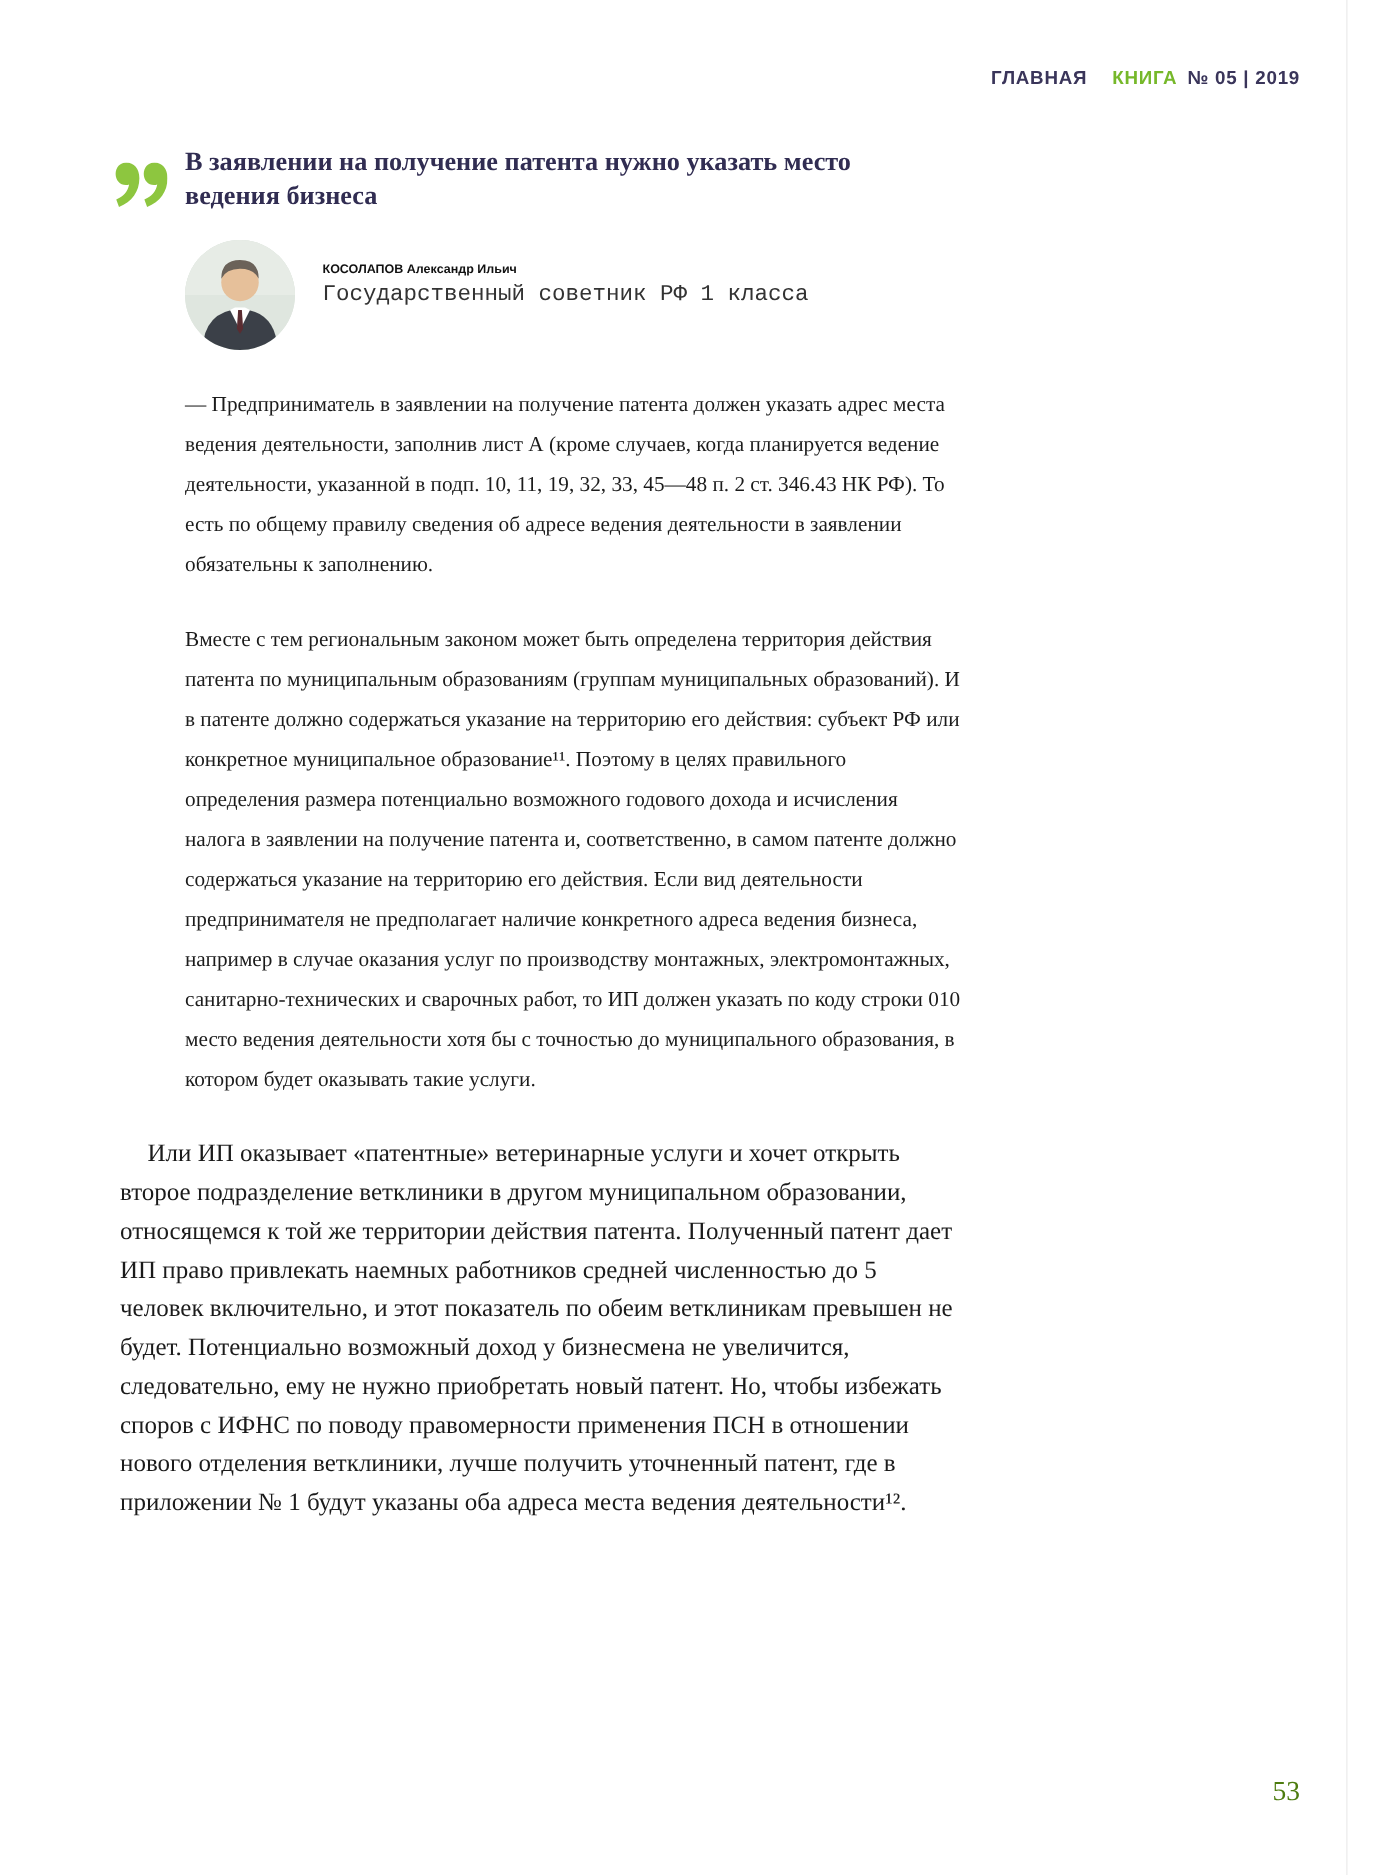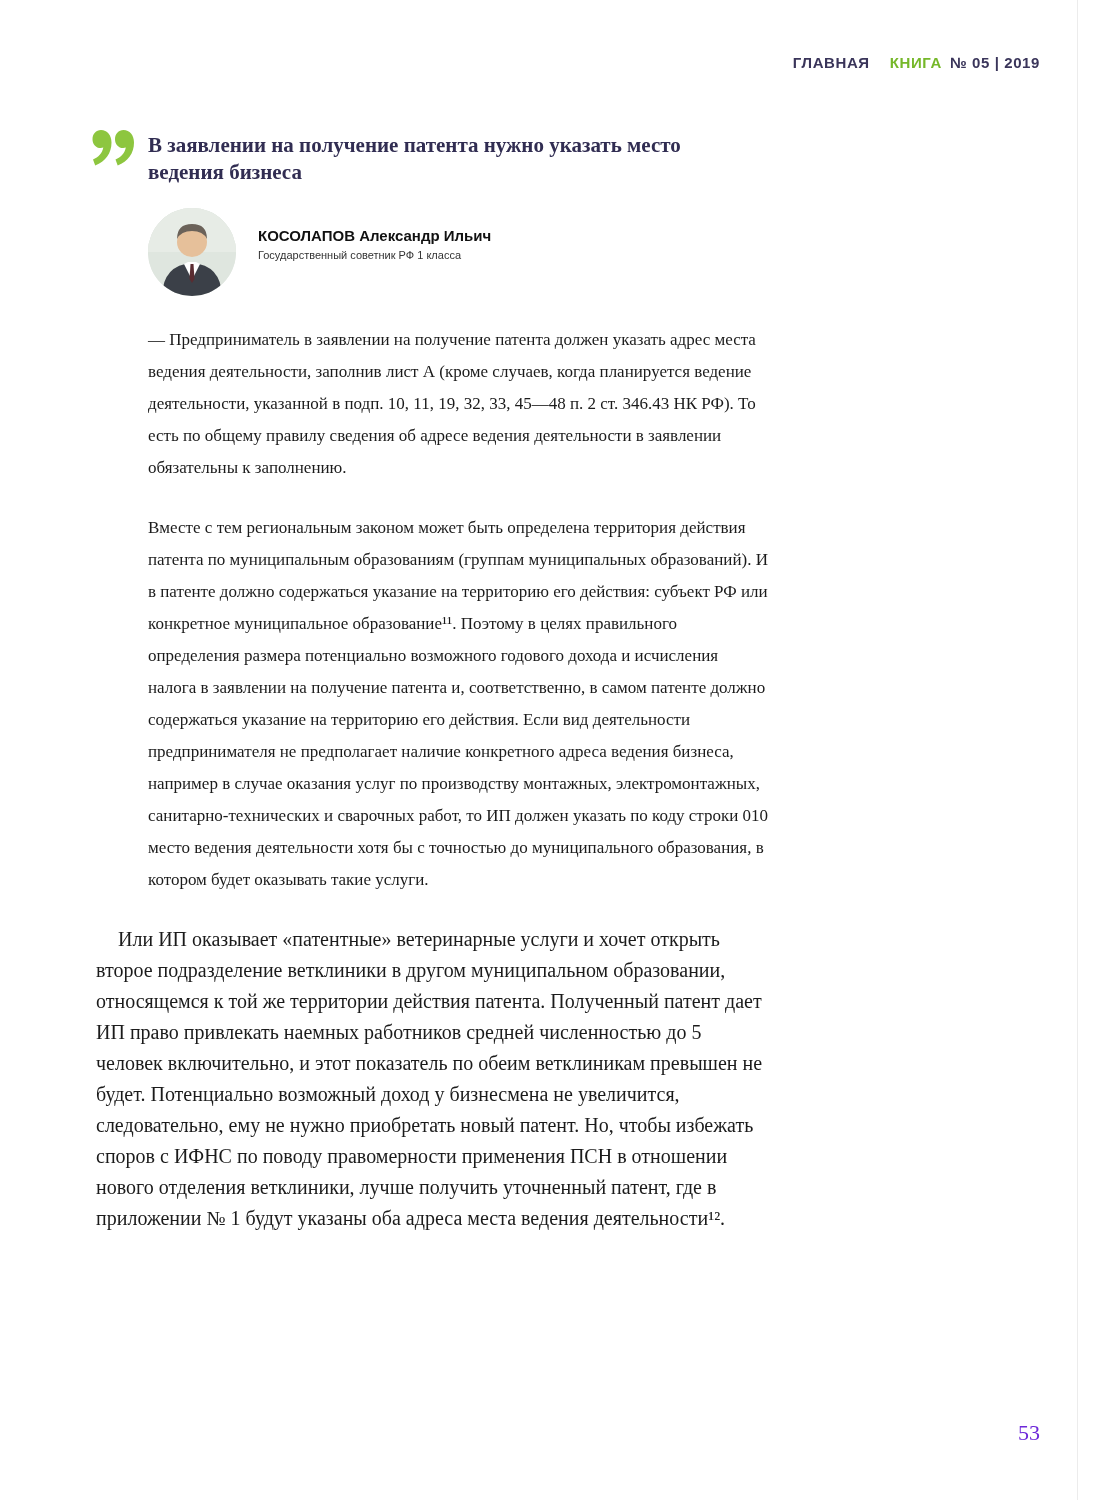--- a/index.html
+++ b/index.html
@@ -36,21 +36,21 @@
   .issue{color:var(--brand-navy,#3a355a);margin-left:8px;}
 
   
   .quote-icon{
     position:absolute;left:92px;top:130px;width:42px;height:36px;
   }
   .quote-icon svg{display:block;}
 
   
   .main-column{
-    position:absolute;left:96px;top:132px;width:676px;
+    position:absolute;left:96px;top:116px;width:676px;
   }
   .interview{margin-left:52px;width:622px;}
   .title{
     margin:0 0 22px 0;
     width:566px;
     font-size:21px;line-height:27px;font-weight:bold;
     color:var(--title-navy,#312d52);
   }
   .author{
     display:flex;align-items:center;gap:22px;
@@ -58,22 +58,22 @@
   }
   .avatar{
     width:88px;height:88px;border-radius:50%;overflow:hidden;flex:0 0 88px;
     background:#dfe6df;
   }
   .avatar svg{display:block;}
   .author-meta{
     font-family:"Liberation Sans","DejaVu Sans",sans-serif;
     transform:translateY(-8px);
   }
-  .author-name{font-weight:bold;font-size:15px;color:#111;margin-bottom:5px;}
-  .author-title{font-size:11px;color:#333;}
+  .author-name{font-weight:bold;font-size:10px;color:#111;margin-bottom:5px;}
+  .author-title{font-size:18px;color:#333;font-family:Liberation Mono, monospace;}
 
   .interview p{
     margin:28px 0 0 0;
     font-size:17px;line-height:32px;
     text-align:left;
   }
   .closing{
     margin:28px 0 0 0;width:676px;
     font-size:20px;line-height:31px;
     text-indent:22px;
@@ -84,21 +84,21 @@
     position:absolute;left:823px;top:1208px;width:222px;
     font-family:"Liberation Sans","DejaVu Sans",sans-serif;
     font-size:14.5px;line-height:19px;color:var(--text,#1b1b1b);
   }
   .footnote{margin:0 0 6px 0;}
   .footnote b{font-weight:bold;}
 
   
   .page-number{
     position:absolute;top:1420px;right:64px;
-    font-size:22px;color:#6d28d9;
+    font-size:22px;color:#4d7c0f;
     font-family:"Liberation Serif","DejaVu Serif",serif;
   }
 </style>
 </head>
 <body>
 
 <div class="page">
 
   <div class="edge-line"></div>
 

